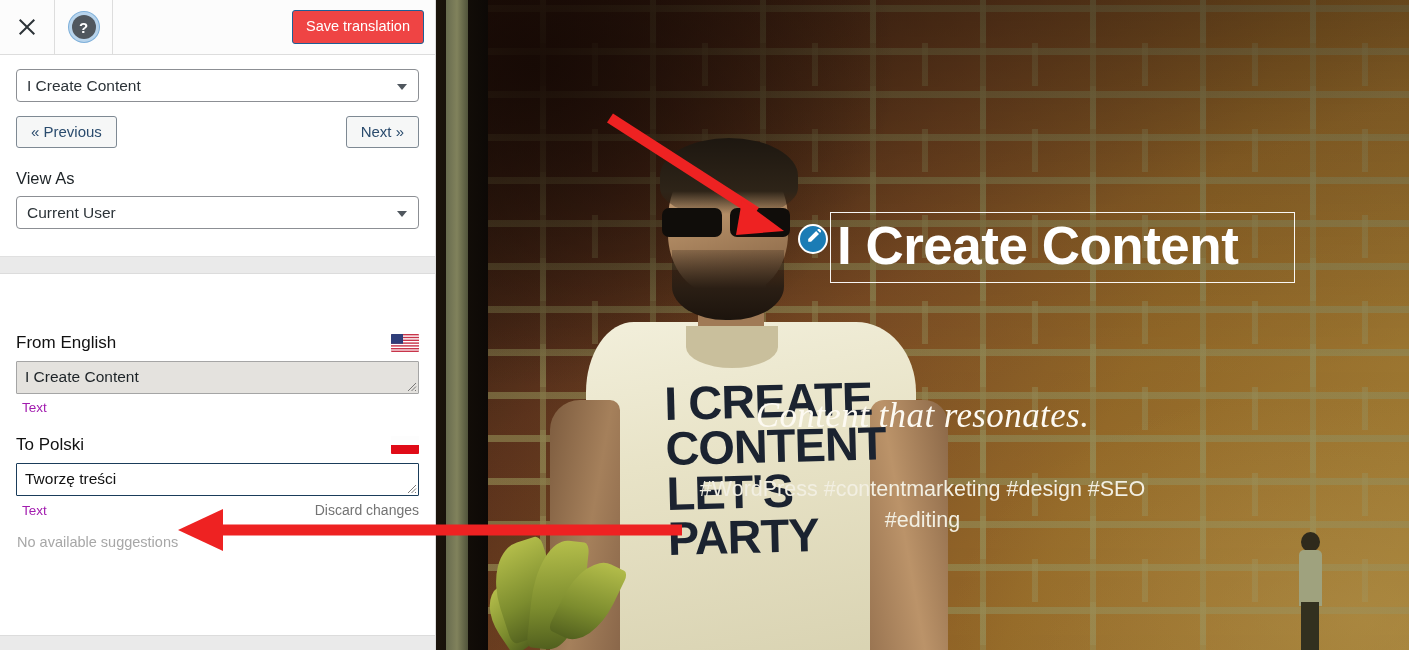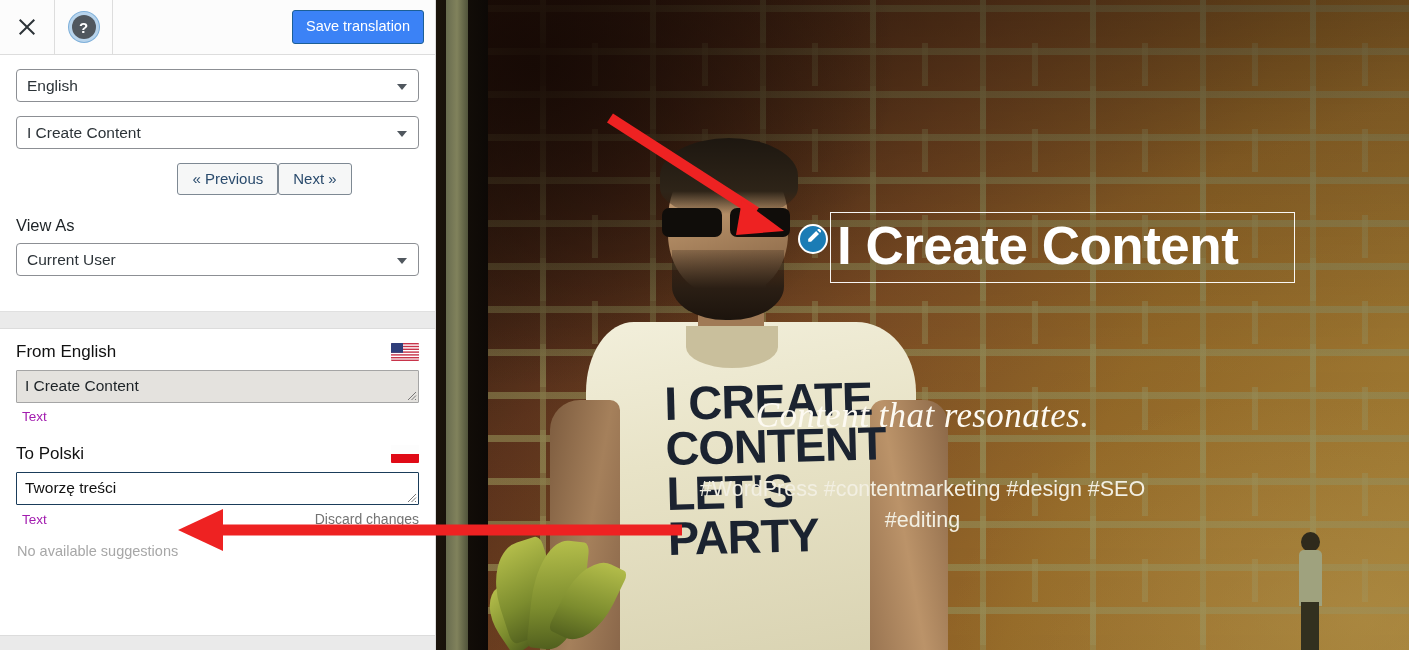--- a/index.html
+++ b/index.html
@@ -56,21 +56,21 @@
     color: #fff;
     font-size: 15px; font-weight: bold;
     display: flex; align-items: center; justify-content: center;
     box-shadow: 0 0 0 3px #b8d4ec, 0 0 0 4px #7fb0da;
     cursor: pointer;
     line-height: 1;
   }
   .cz-save {
     position: absolute;
     right: 11px; top: 10px;
-    background: #3b82f6;
+    background: #ef4444;
     color: #fff;
     border: 1px solid #1c5f96;
     border-radius: 3px;
     font-size: 14.5px;
     padding: 7px 13px 8px;
     cursor: pointer;
     font-family: "Liberation Sans", sans-serif;
     line-height: 1.2;
   }
 
@@ -97,23 +97,22 @@
   .cz-select .caret {
     position: absolute; right: 11px; top: 50%;
     margin-top: -2px;
     width: 0; height: 0;
     border-left: 5px solid transparent;
     border-right: 5px solid transparent;
     border-top: 6px solid #50575e;
   }
   .cz-navrow {
     display: flex;
-    justify-content: center;
+    justify-content: space-between;
     width: 403px;
-    margin-left: 47px;
   }
   .cz-btn {
     border: 1px solid #7e8993;
     background: #f6f7f7;
     color: #2a4b6d;
     border-radius: 3px;
     font-size: 15px;
     padding: 6px 14px 7px;
     cursor: pointer;
     font-family: "Liberation Sans", sans-serif;
@@ -132,20 +131,21 @@
     margin-top: 13px;
   }
 
   
   .tr-sec { padding: 13px 16px 0; }
   .tr-head {
     display: flex;
     align-items: center;
     justify-content: space-between;
     margin-bottom: 8px;
+    margin-top: 46px;
   }
   .tr-title { font-size: 17px; color: #111; }
   .flag { width: 28px; height: 18px; border-radius: 1px; position: relative; overflow: hidden; display:block; }
 
   .tr-area-src {
     width: 403px;
     height: 33px;
     border: 1px solid #a5a5a5;
     background: #e4e2de;
     font-size: 15.5px;
@@ -429,38 +429,34 @@
       <div class="cz-help-wrap">
         <div class="cz-help">
           <span>?</span>
         </div>
       </div>
       <button class="cz-save">Save translation</button>
     </div>
 
     <div class="cz-top">
 
-      <div class="cz-select">
-        <span>English</span>
-        <span class="caret"></span>
-      </div>
 
       <div class="cz-select">
         <span>I Create Content</span>
         <span class="caret"></span>
       </div>
 
       <div class="cz-navrow">
         <button class="cz-btn">« Previous</button>
         <button class="cz-btn">Next »</button>
       </div>
 
       <div class="cz-label">View As</div>
 
-      <div class="cz-select" style="margin-bottom:8px;">
+      <div class="cz-select" style="margin-bottom:0;">
         <span>Current User</span>
         <span class="caret"></span>
       </div>
     </div>
 
     <div class="cz-sep"></div>
 
     <div class="tr-sec">
 
       <div class="tr-head">

